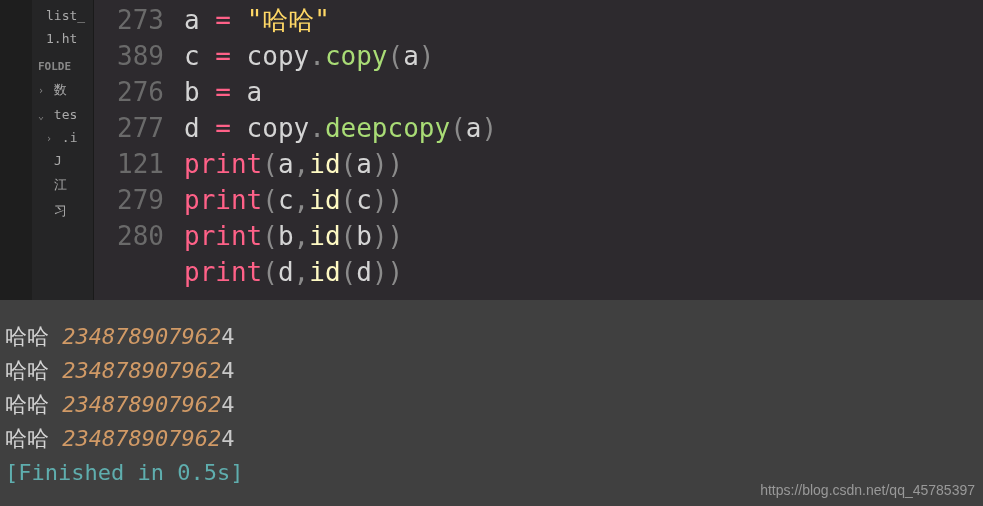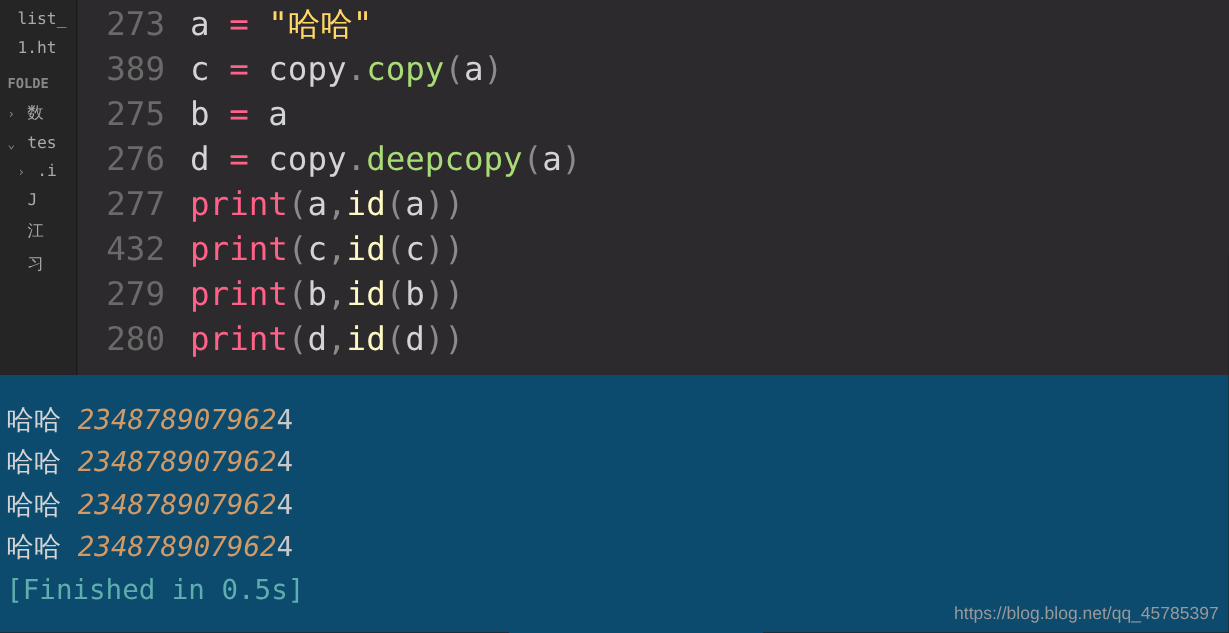--- a/index.html
+++ b/index.html
@@ -22,20 +22,21 @@
   height: 300px;
 }
 .sidebar {
   width: 62px;
   background: #252526;
   overflow: hidden;
   font-size: 13px;
   color: #aaa;
   padding-top: 4px;
   border-right: 1px solid #1a1a1a;
+  margin-left: 32px;
 }
 .sidebar-item {
   padding: 4px 6px;
   white-space: nowrap;
   cursor: pointer;
 }
 .sidebar-item.header {
   color: #888;
   font-size: 11px;
   font-weight: bold;
@@ -68,21 +69,21 @@
 .tok-var { color: #d4d4d4; }
 .tok-op { color: #ff6188; }
 .tok-str { color: #ffd866; }
 .tok-call { color: #a9dc76; }
 .tok-punc { color: #8b8b8b; }
 .tok-print { color: #ff6188; }
 .tok-id { color: #fef9c3; }
 
 .terminal {
   flex: 1;
-  background: #0c4a6e;
+  background: #404040;
   padding: 20px 5px 0 5px;
   font-size: 22px;
   line-height: 34px;
 }
 .term-line { white-space: pre; }
 .term-text { color: #d4d4d4; }
 .term-num { color: #d19a66; font-style: italic; }
 .term-num-end { color: #c8c8c8; }
 .term-status { color: #5faeae; }
 
@@ -108,24 +109,23 @@
         <div class="sidebar-item"><span class="arrow">⌄</span> tes</div>
         <div class="sidebar-item" style="padding-left: 14px;"><span class="arrow">›</span> .i</div>
         <div class="sidebar-item" style="padding-left: 22px;">J</div>
         <div class="sidebar-item" style="padding-left: 22px;">江</div>
         <div class="sidebar-item" style="padding-left: 22px;">习</div>
       </div>
     <div class="editor">
       <div class="gutter" id="gutter">
           <div>273</div>
           <div>389</div>
-          <div>275</div>
           <div>276</div>
           <div>277</div>
-          <div>432</div>
+          <div>121</div>
           <div>279</div>
           <div>280</div>
         </div>
       <div class="code-area" id="code-area">
           <div class="code-line"><span class="tok-var">a </span><span class="tok-op">=</span><span class="tok-var"> </span><span class="tok-str">"哈哈"</span></div>
           <div class="code-line"><span class="tok-var">c </span><span class="tok-op">=</span><span class="tok-var"> copy</span><span class="tok-punc">.</span><span class="tok-call">copy</span><span class="tok-punc">(</span><span class="tok-var">a</span><span class="tok-punc">)</span></div>
           <div class="code-line"><span class="tok-var">b </span><span class="tok-op">=</span><span class="tok-var"> a</span></div>
           <div class="code-line"><span class="tok-var">d </span><span class="tok-op">=</span><span class="tok-var"> copy</span><span class="tok-punc">.</span><span class="tok-call">deepcopy</span><span class="tok-punc">(</span><span class="tok-var">a</span><span class="tok-punc">)</span></div>
           <div class="code-line"><span class="tok-print">print</span><span class="tok-punc">(</span><span class="tok-var">a</span><span class="tok-punc">,</span><span class="tok-id">id</span><span class="tok-punc">(</span><span class="tok-var">a</span><span class="tok-punc">))</span></div>
           <div class="code-line"><span class="tok-print">print</span><span class="tok-punc">(</span><span class="tok-var">c</span><span class="tok-punc">,</span><span class="tok-id">id</span><span class="tok-punc">(</span><span class="tok-var">c</span><span class="tok-punc">))</span></div>
@@ -135,13 +135,13 @@
     </div>
   </div>
   <div class="terminal" id="terminal">
       <div class="term-line"><span class="term-text">哈哈 </span><span class="term-num">234878907962</span><span class="term-num-end">4</span></div>
       <div class="term-line"><span class="term-text">哈哈 </span><span class="term-num">234878907962</span><span class="term-num-end">4</span></div>
       <div class="term-line"><span class="term-text">哈哈 </span><span class="term-num">234878907962</span><span class="term-num-end">4</span></div>
       <div class="term-line"><span class="term-text">哈哈 </span><span class="term-num">234878907962</span><span class="term-num-end">4</span></div>
       <div class="term-line term-status">[Finished in 0.5s]</div>
     </div>
 </div>
-<div class="watermark">https://blog.blog.net/qq_45785397</div>
+<div class="watermark">https://blog.csdn.net/qq_45785397</div>
 
 </body></html>

